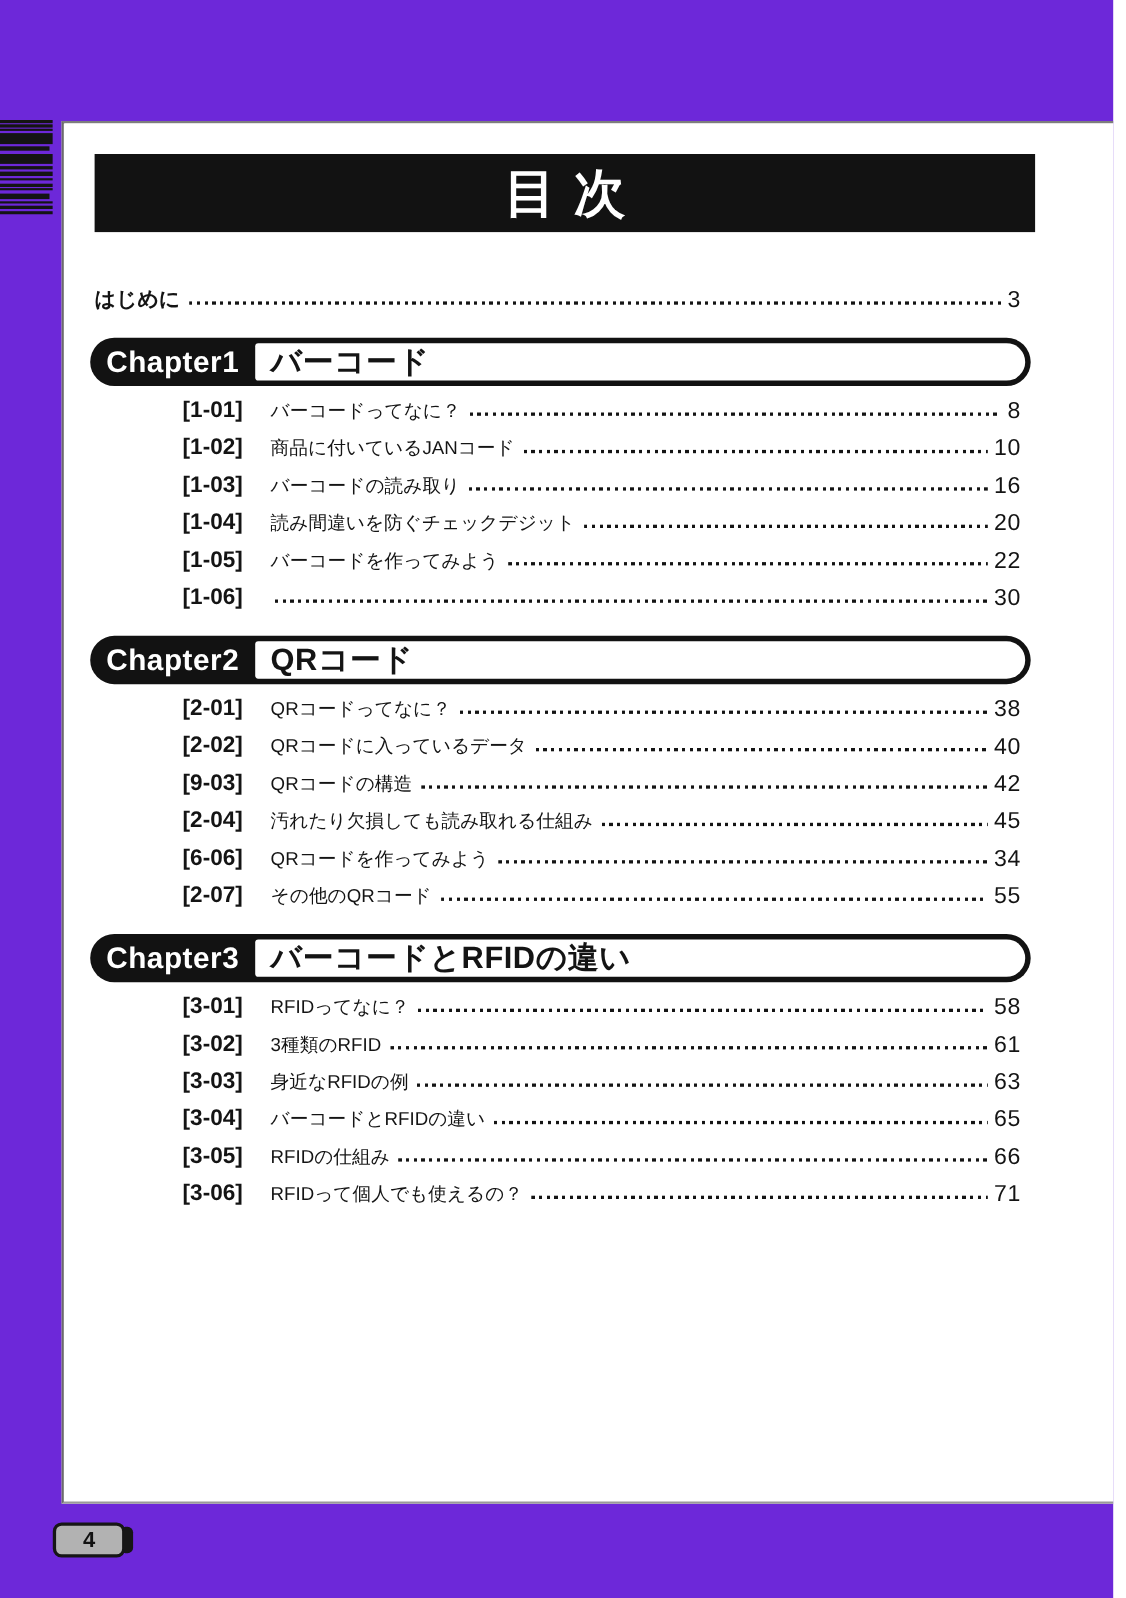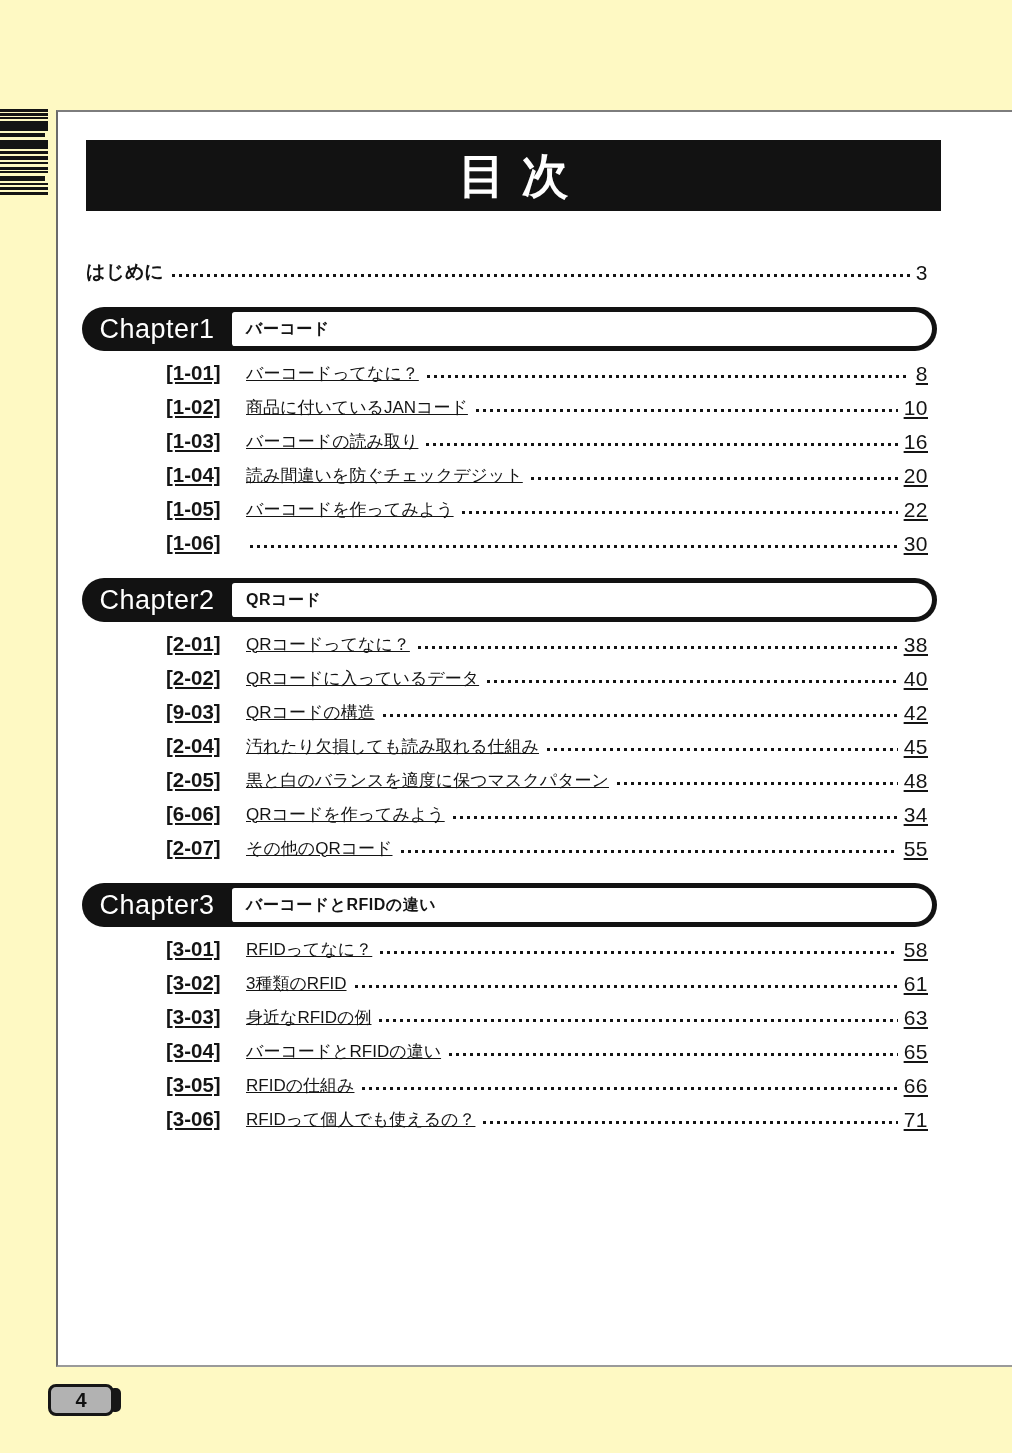--- a/index.html
+++ b/index.html
@@ -1,21 +1,21 @@
 <!DOCTYPE html>
 <html><head>
 <meta charset="utf-8">
 <style>
   html,body{margin:0;padding:0;}
   body{
     width:1024px;height:1453px;background:#ffffff;
     font-family:"Liberation Sans","DejaVu Sans",sans-serif;
     color:#141414;-webkit-font-smoothing:antialiased;
   }
-  .canvas{position:relative;width:1012px;height:1453px;background:#fef9c3;overflow:hidden;}
+  .canvas{position:relative;width:1012px;height:1453px;background:#6d28d9;overflow:hidden;}
 
   
   .spine-barcode{position:absolute;left:0;top:109px;width:48px;height:86px;}
 
   
   .page-frame{
     position:absolute;left:56px;top:110px;width:964px;height:1257px;
     box-sizing:border-box;background:#fff;
     border:2px solid;border-color:#7d7d7d #303030 #9a9a9a #6b6b6b;
   }
@@ -45,31 +45,31 @@
   
   #chapters{display:block;}
   .chapter{margin:18px 81px 0 24px;}
   .chapter:first-child{margin-top:20px;}
   .chapter-pill{
     position:relative;height:44px;background:#121212;border-radius:23px;
   }
   .chapter-label{
     position:absolute;left:0;top:0;bottom:0;width:150px;
     display:flex;align-items:center;justify-content:center;
-    color:#ffffff;font-size:27px;font-weight:normal;letter-spacing:0.5px;white-space:nowrap;
+    color:#ffffff;font-size:27px;font-weight:bold;letter-spacing:0.5px;white-space:nowrap;
   }
   .chapter-inner{
     position:absolute;left:150px;top:5px;bottom:5px;right:5px;background:#ffffff;
     border-radius:3px 18px 18px 3px;display:flex;align-items:center;padding-left:14px;
     box-sizing:border-box;
   }
-  .chapter-title{font-weight:bold;font-size:16px;white-space:nowrap;letter-spacing:0.5px;}
+  .chapter-title{font-weight:bold;font-size:28px;white-space:nowrap;letter-spacing:0.5px;}
 
   .entries{margin:5px 9px 0 84px;}
-  .entry-row{height:34px;text-decoration:underline;}
+  .entry-row{height:34px;}
   .entry-num{font-weight:bold;font-size:20.5px;width:76px;flex:0 0 auto;white-space:nowrap;}
   .entry-title{font-size:17px;font-weight:500;margin-left:4px;white-space:nowrap;flex:0 0 auto;}
 
   
   .footer-badge{
     position:absolute;left:48px;top:1384px;width:66px;height:32px;box-sizing:border-box;
     background:#b2b2b2;border:3px solid #161616;border-radius:8px;
     display:flex;align-items:center;justify-content:center;
   }
   .footer-badge .num{font-weight:bold;font-size:20px;color:#111;}
@@ -194,26 +194,20 @@
     <span class="pagenum">42</span>
   </div>
 
   <div class="leader-row entry-row">
     <span class="entry-num">[2-04]</span>
     <span class="entry-title">汚れたり欠損しても読み取れる仕組み</span>
     <span class="dots"></span>
     <span class="pagenum">45</span>
   </div>
 
-  <div class="leader-row entry-row">
-    <span class="entry-num">[2-05]</span>
-    <span class="entry-title">黒と白のバランスを適度に保つマスクパターン</span>
-    <span class="dots"></span>
-    <span class="pagenum">48</span>
-  </div>
 
   <div class="leader-row entry-row">
     <span class="entry-num">[6-06]</span>
     <span class="entry-title">QRコードを作ってみよう</span>
     <span class="dots"></span>
     <span class="pagenum">34</span>
   </div>
 
   <div class="leader-row entry-row">
     <span class="entry-num">[2-07]</span>

